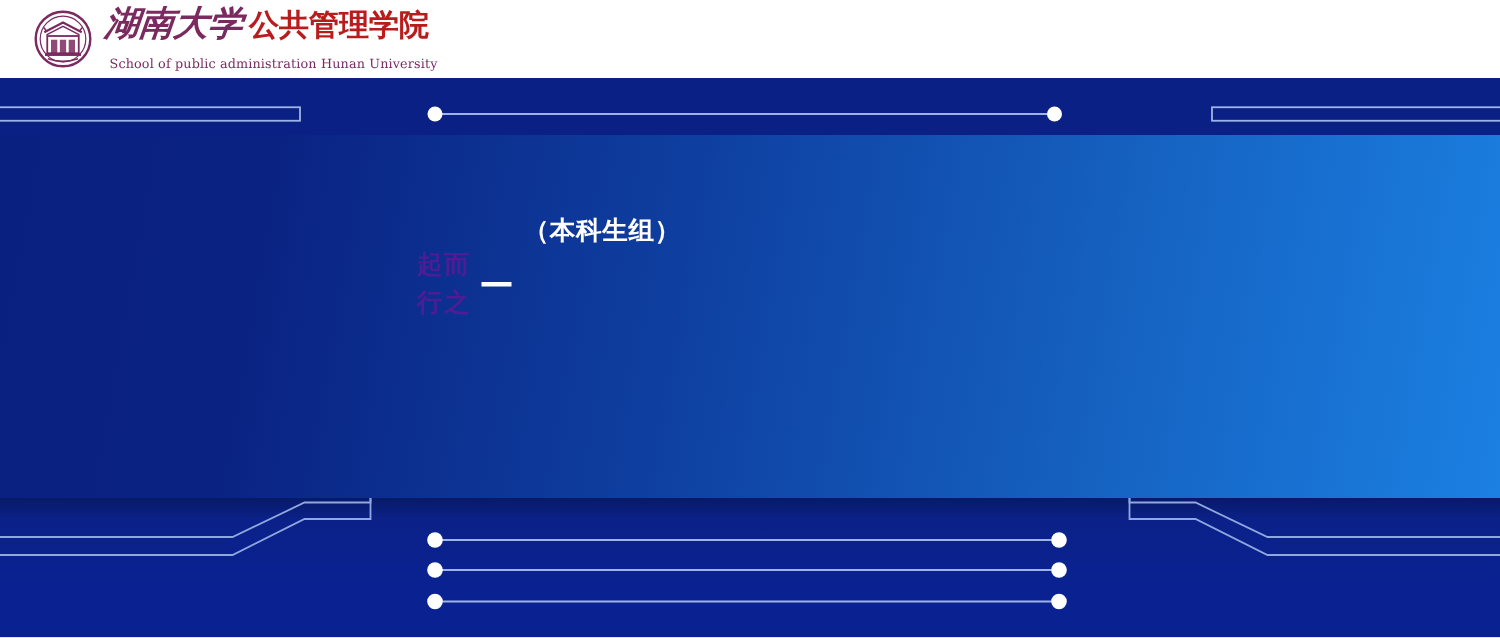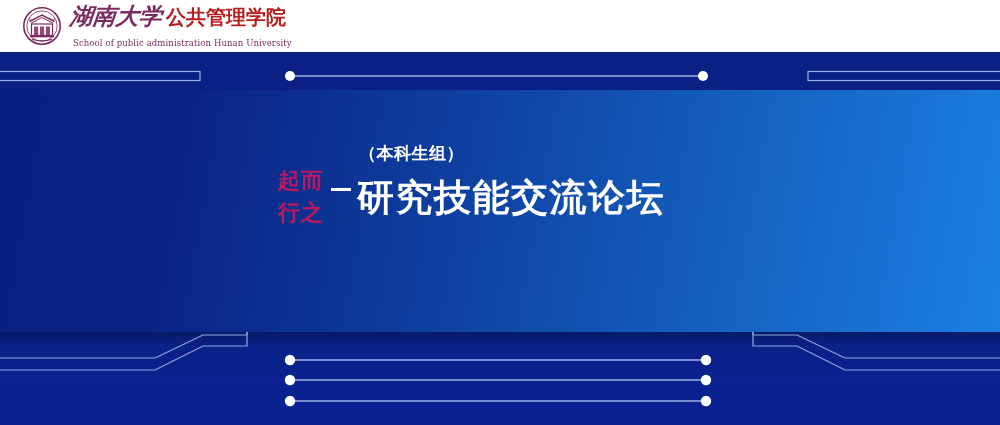--- a/index.html
+++ b/index.html
@@ -126,23 +126,23 @@
     position: absolute;
     left: 278px;
     top: 152px;
     display: flex;
     align-items: flex-start;
   }
 
   .motto {
     display: flex;
     flex-direction: column;
-    color: #be185d;
+    color: #4c1d95;
     font-family: "DejaVu Sans", "Liberation Sans", sans-serif;
-    font-size: 22px;
+    font-size: 17px;
     font-weight: 700;
     line-height: 1.45;
     letter-spacing: 1px;
     margin-top: 13px;
     white-space: nowrap;
   }
 
   .motto-rule {
     width: 20px;
     height: 3px;
@@ -252,21 +252,20 @@
       <span>起而</span>
       <span>行之</span>
     </div>
 
     <div class="motto-rule"></div>
 
     <div class="title-lines">
       <div class="title-row-1">
         <span class="title-paren">（本科生组）</span>
       </div>
-      <div class="title-main">研究技能交流论坛</div>
     </div>
 
   </div>
 
   <div class="bottom-band">
     <svg class="dec-svg" width="1000" height="93" viewBox="0 0 1000 93">
 
       <polyline points="-10,26 155,26 203,3 247,3 247,-14" fill="none" stroke="#8fa8e0" stroke-width="1.2"></polyline>
       <polyline points="-10,38 155,38 203,14 247,14 247,-6" fill="none" stroke="#8fa8e0" stroke-width="1.2"></polyline>
 

